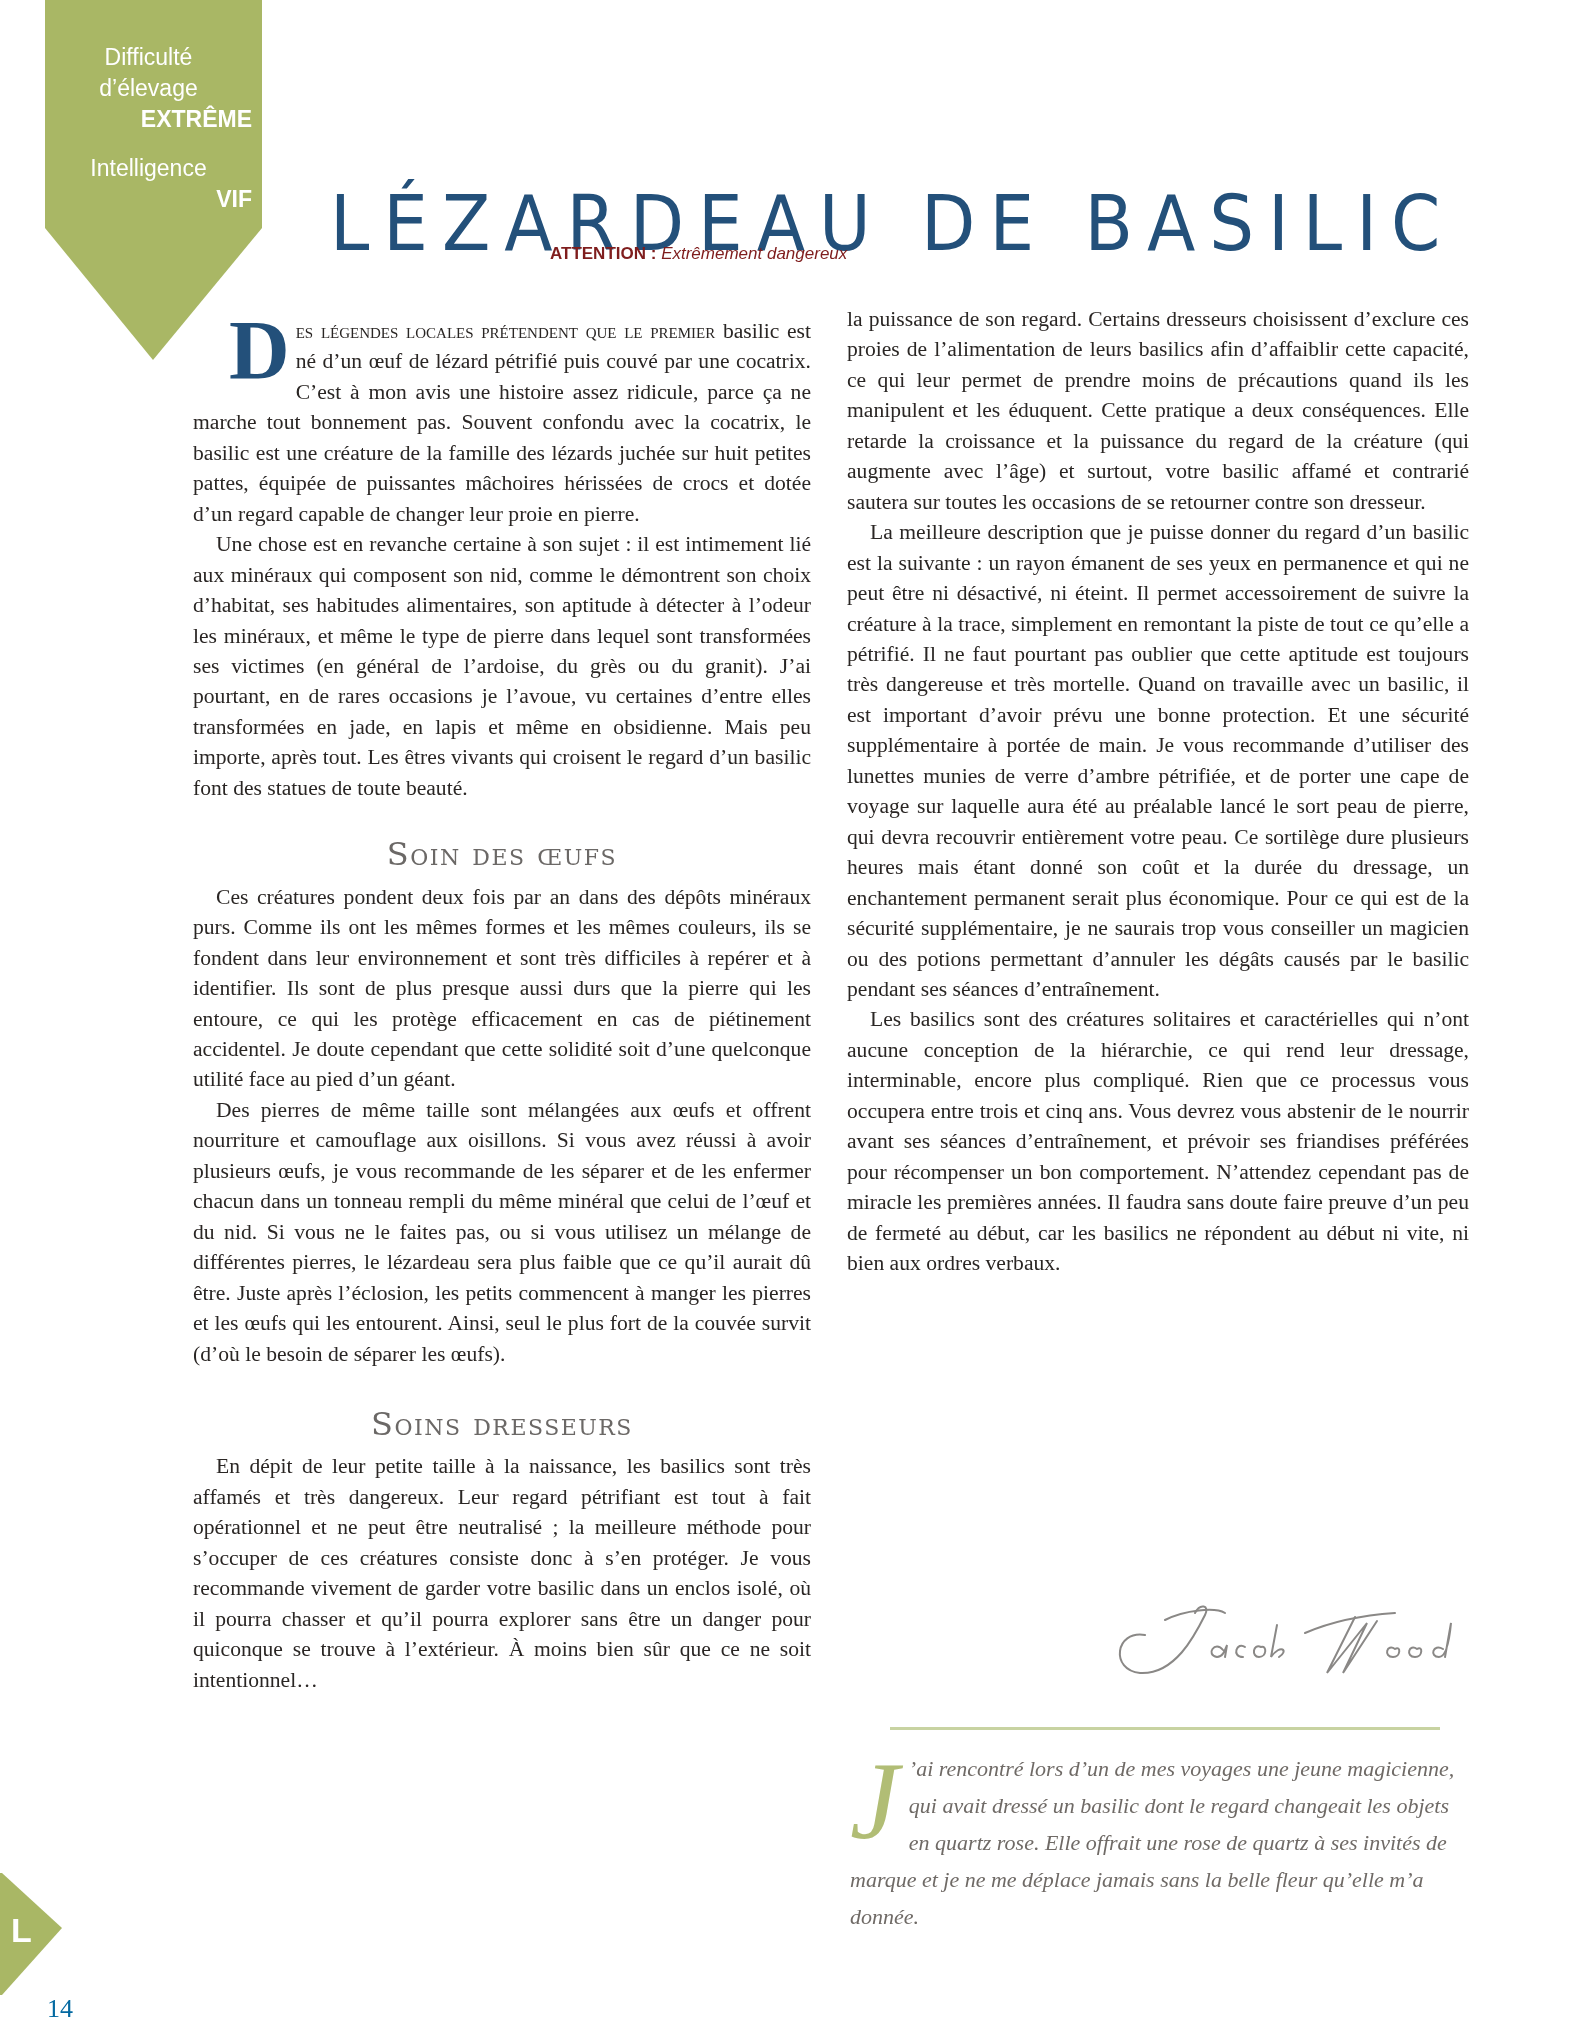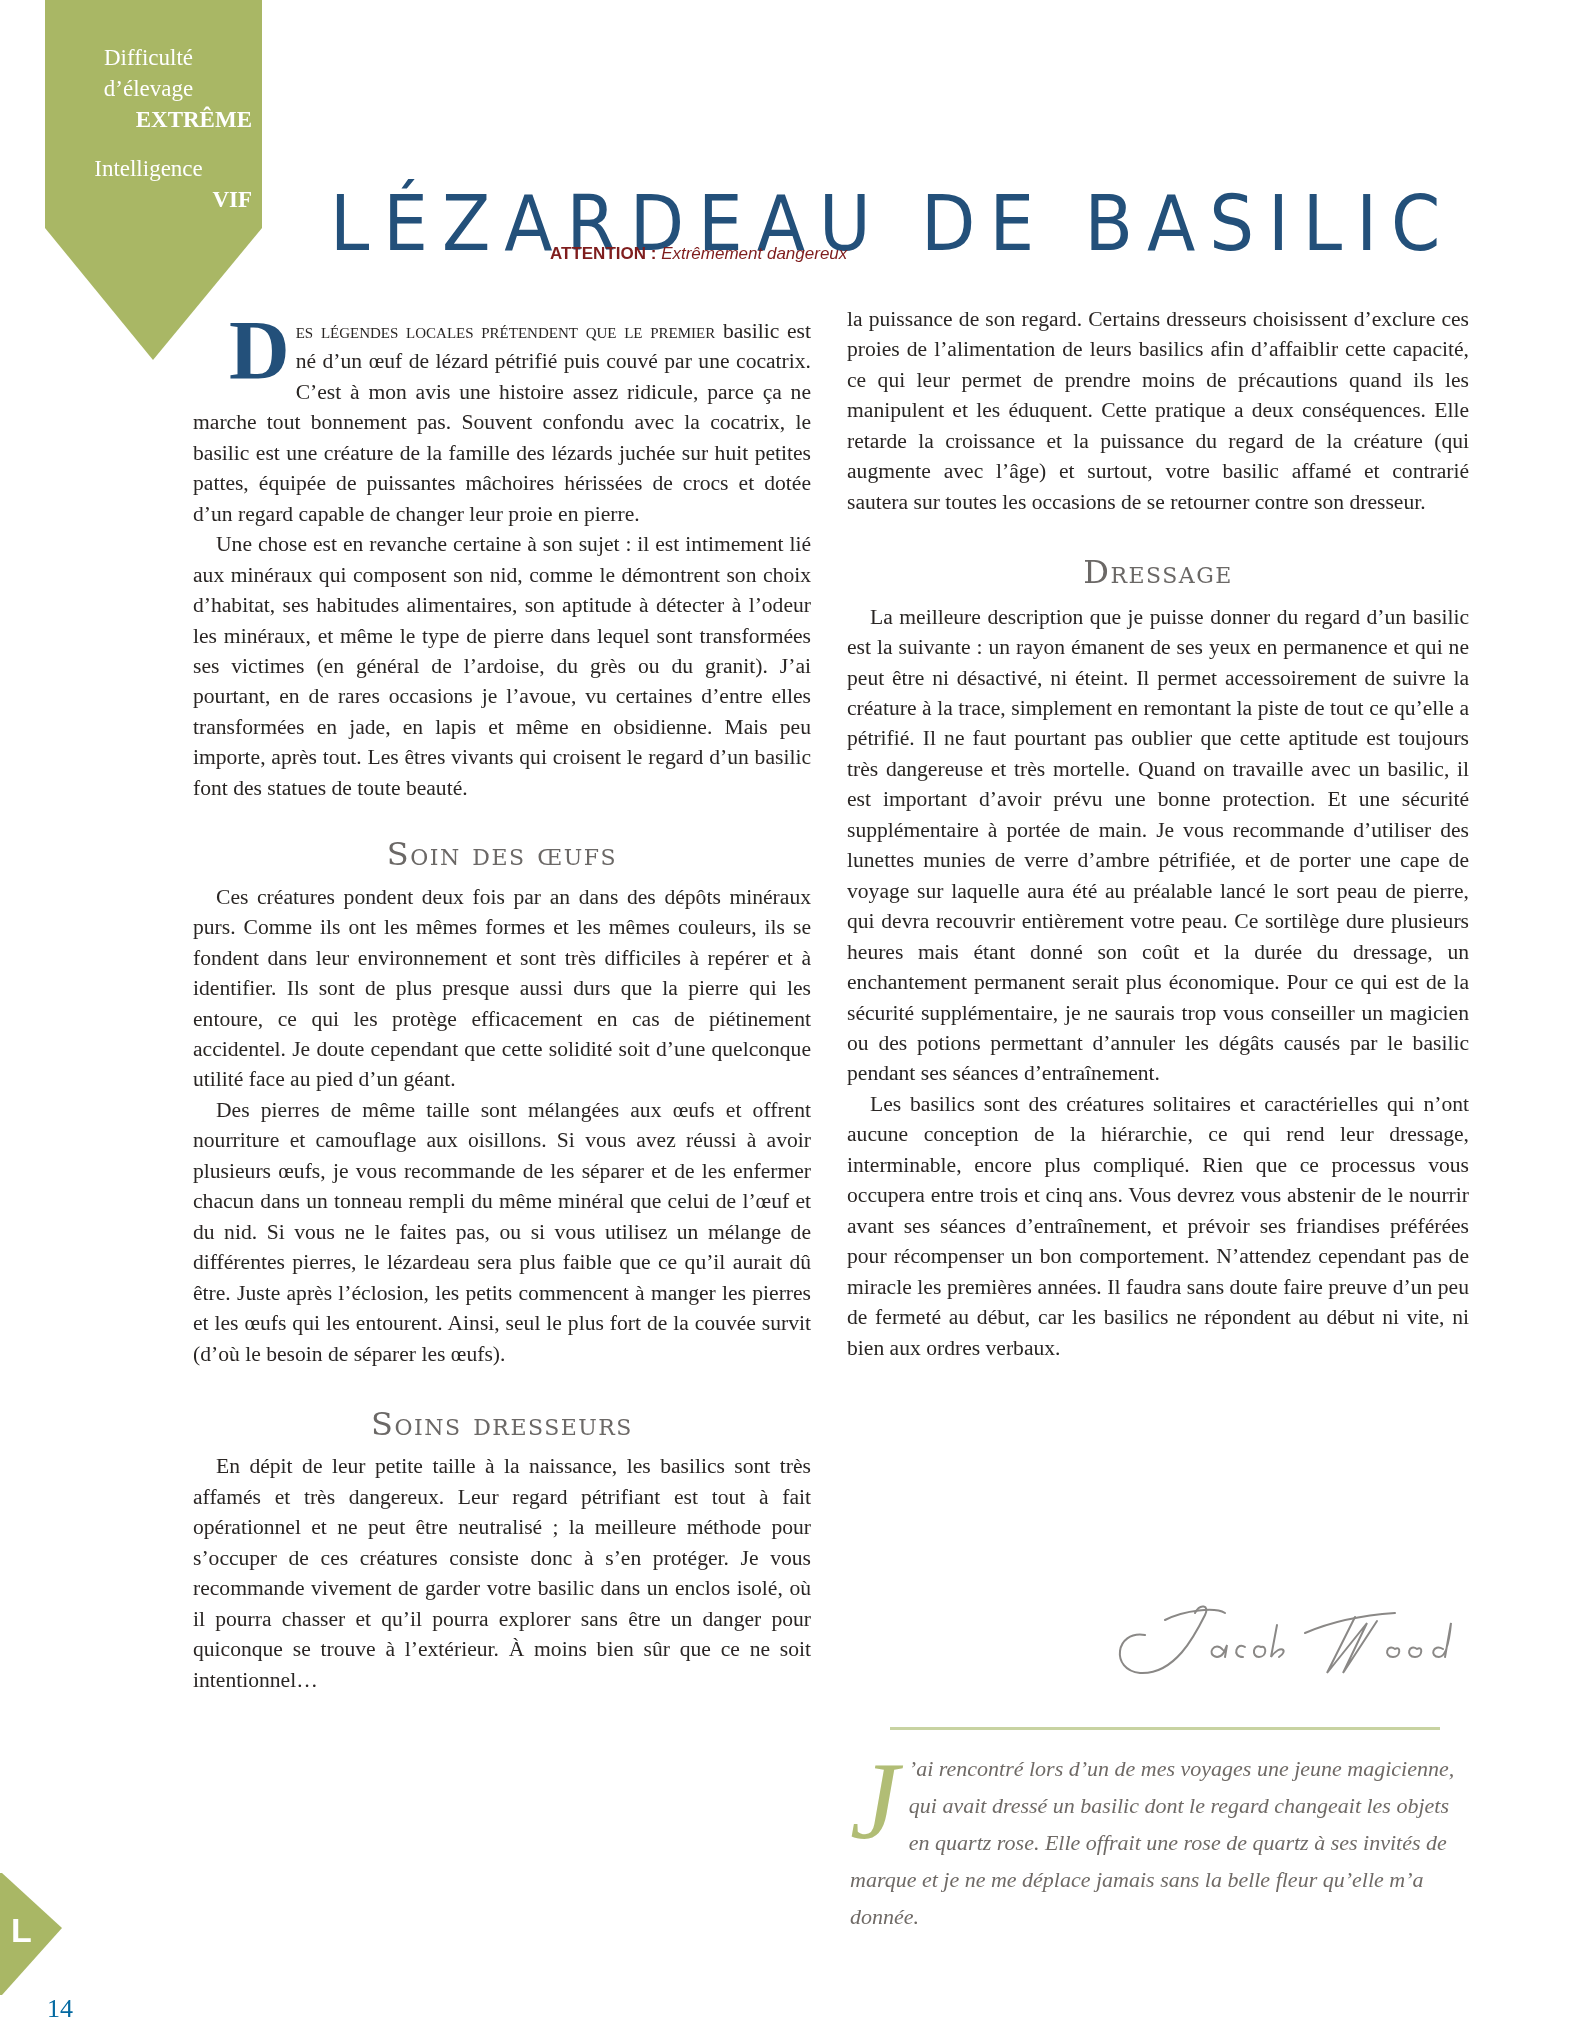--- a/index.html
+++ b/index.html
@@ -8,21 +8,21 @@
     background: #ffffff;
     font-family: "Liberation Serif", "DejaVu Serif", serif;
     color: #2a2624;
   }
   .banner {
     position: absolute; left: 45px; top: 0; width: 217px; height: 360px;
   }
   .banner svg { position: absolute; left: 0; top: 0; }
   .banner-text {
     position: absolute; left: 0; top: 42px; width: 207px; text-align: center;
-    font-family: Liberation Serif, serif;
+    font-family: Liberation Sans, sans-serif;
     color: #ffffff; font-size: 23px; line-height: 31px;
   }
   .banner-text .val { font-weight: bold; text-align: right; }
   .banner-text .gap { height: 18px; }
 
   .title {
     position: absolute; left: 330px; top: 128px; width: 1000px;
     font-family: "DejaVu Sans", "Liberation Sans", sans-serif;
     font-size: 76px; letter-spacing: 15px; color: #23507a; font-weight: normal;
     white-space: nowrap; line-height: 90px;
@@ -124,21 +124,20 @@
   <p>Ces créatures pondent deux fois par an dans des dépôts minéraux purs. Comme ils ont les mêmes formes et les mêmes couleurs, ils se fondent dans leur environnement et sont très difficiles à repérer et à identifier. Ils sont de plus presque aussi durs que la pierre qui les entoure, ce qui les protège efficacement en cas de piétinement accidentel. Je doute cependant que cette solidité soit d’une quelconque utilité face au pied d’un géant.</p>
   <p>Des pierres de même taille sont mélangées aux œufs et offrent nourriture et camouflage aux oisillons. Si vous avez réussi à avoir plusieurs œufs, je vous recommande de les séparer et de les enfermer chacun dans un tonneau rempli du même minéral que celui de l’œuf et du nid. Si vous ne le faites pas, ou si vous utilisez un mélange de différentes pierres, le lézardeau sera plus faible que ce qu’il aurait dû être. Juste après l’éclosion, les petits commencent à manger les pierres et les œufs qui les entourent. Ainsi, seul le plus fort de la couvée survit (d’où le besoin de séparer les œufs).</p>
 
   <h2 class="section-heading h-quot">Soins dresseurs</h2>
   <p>En dépit de leur petite taille à la naissance, les basilics sont très affamés et très dangereux. Leur regard pétrifiant est tout à fait opérationnel et ne peut être neutralisé ; la meilleure méthode pour s’occuper de ces créatures consiste donc à s’en protéger. Je vous recommande vivement de garder votre basilic dans un enclos isolé, où il pourra chasser et qu’il pourra explorer sans être un danger pour quiconque se trouve à l’extérieur. À moins bien sûr que ce ne soit intentionnel…</p>
 </div>
 
 <div class="col col-right">
   <p class="noindent">la puissance de son regard. Certains dresseurs choisissent d’exclure ces proies de l’alimentation de leurs basilics afin d’affaiblir cette capacité, ce qui leur permet de prendre moins de précautions quand ils les manipulent et les éduquent. Cette pratique a deux conséquences. Elle retarde la croissance et la puissance du regard de la créature (qui augmente avec l’âge) et surtout, votre basilic affamé et contrarié sautera sur toutes les occasions de se retourner contre son dresseur.</p>
 
-  <h2 class="section-heading h-dress">Dressage</h2>
   <p>La meilleure description que je puisse donner du regard d’un basilic est la suivante : un rayon émanent de ses yeux en permanence et qui ne peut être ni désactivé, ni éteint. Il permet accessoirement de suivre la créature à la trace, simplement en remontant la piste de tout ce qu’elle a pétrifié. Il ne faut pourtant pas oublier que cette aptitude est toujours très dangereuse et très mortelle. Quand on travaille avec un basilic, il est important d’avoir prévu une bonne protection. Et une sécurité supplémentaire à portée de main. Je vous recommande d’utiliser des lunettes munies de verre d’ambre pétrifiée, et de porter une cape de voyage sur laquelle aura été au préalable lancé le sort peau de pierre, qui devra recouvrir entièrement votre peau. Ce sortilège dure plusieurs heures mais étant donné son coût et la durée du dressage, un enchantement permanent serait plus économique. Pour ce qui est de la sécurité supplémentaire, je ne saurais trop vous conseiller un magicien ou des potions permettant d’annuler les dégâts causés par le basilic pendant ses séances d’entraînement.</p>
   <p>Les basilics sont des créatures solitaires et caractérielles qui n’ont aucune conception de la hiérarchie, ce qui rend leur dressage, interminable, encore plus compliqué. Rien que ce processus vous occupera entre trois et cinq ans. Vous devrez vous abstenir de le nourrir avant ses séances d’entraînement, et prévoir ses friandises préférées pour récompenser un bon comportement. N’attendez cependant pas de miracle les premières années. Il faudra sans doute faire preuve d’un peu de fermeté au début, car les basilics ne répondent au début ni vite, ni bien aux ordres verbaux.</p>
 </div>
 
 <div class="signature">
   <svg width="380" height="90" viewBox="0 0 380 90">
     <g fill="none" stroke="#8a8886" stroke-width="2" stroke-linecap="round">
       <path d="M40,40 C10,35 5,75 35,78 C70,80 90,40 100,20 C105,10 95,8 90,18"></path>
       <path d="M60,25 C80,15 110,12 120,18"></path>
       <path d="M118,55 C110,45 100,60 112,62 C118,62 120,55 122,50 L120,62"></path>

